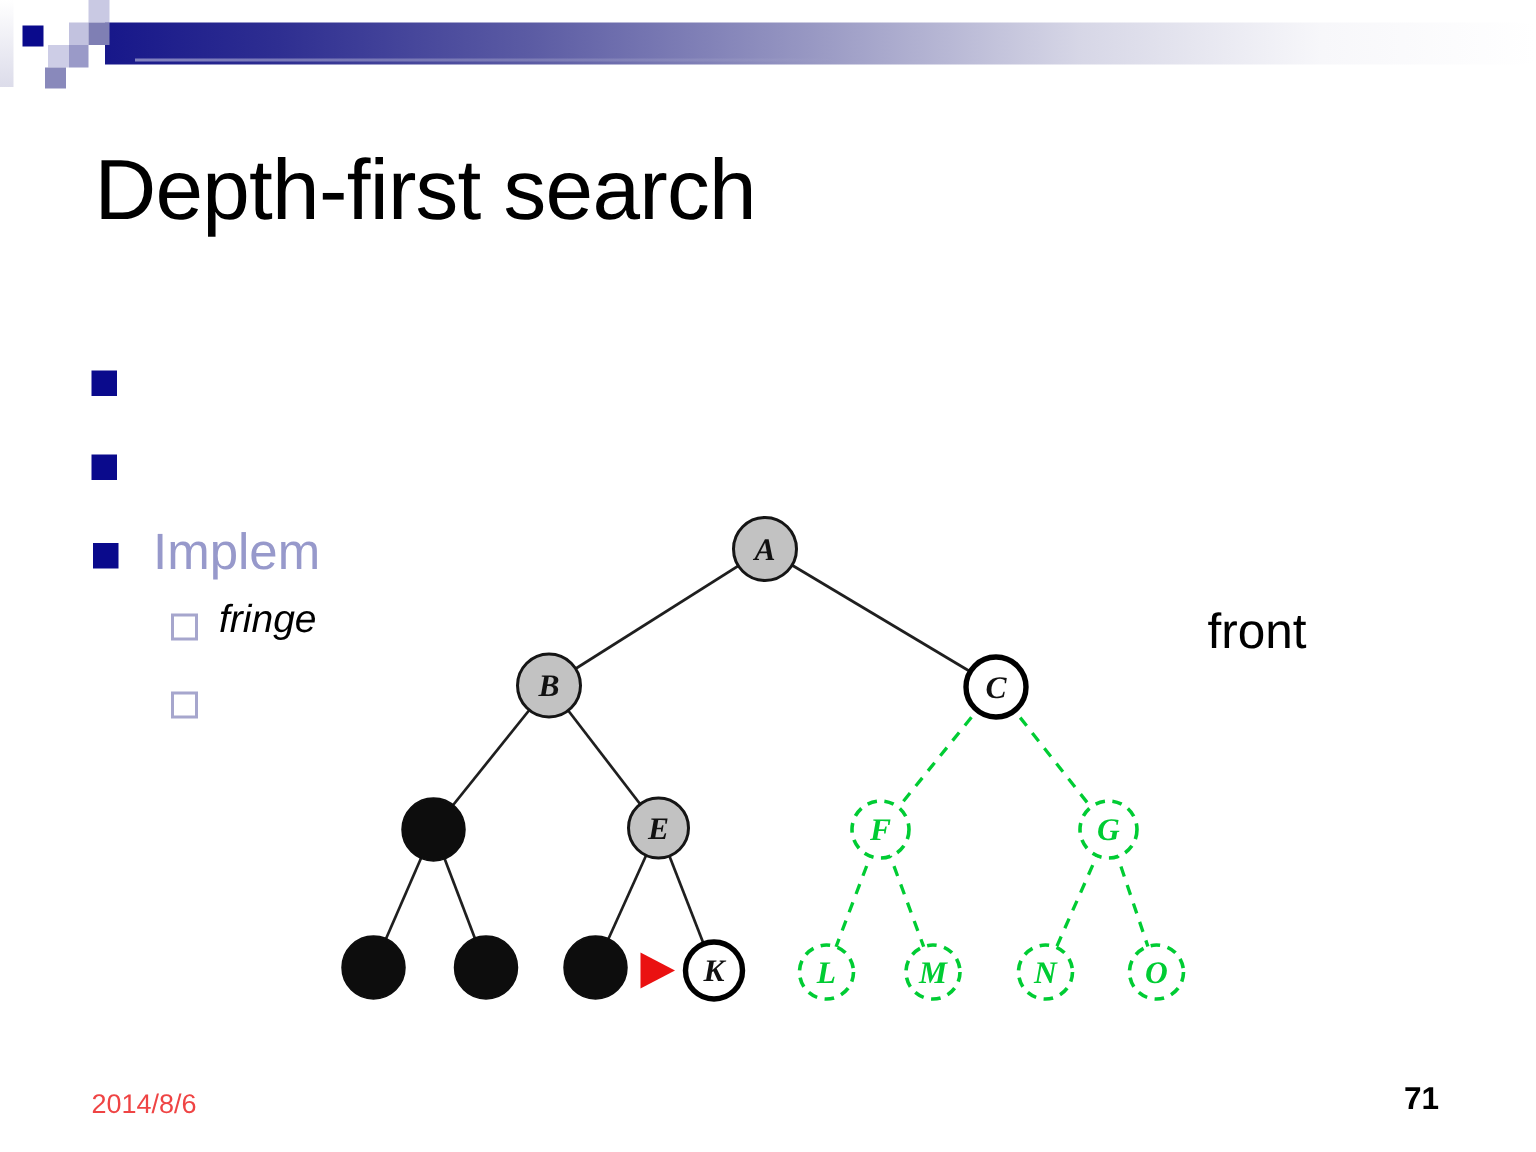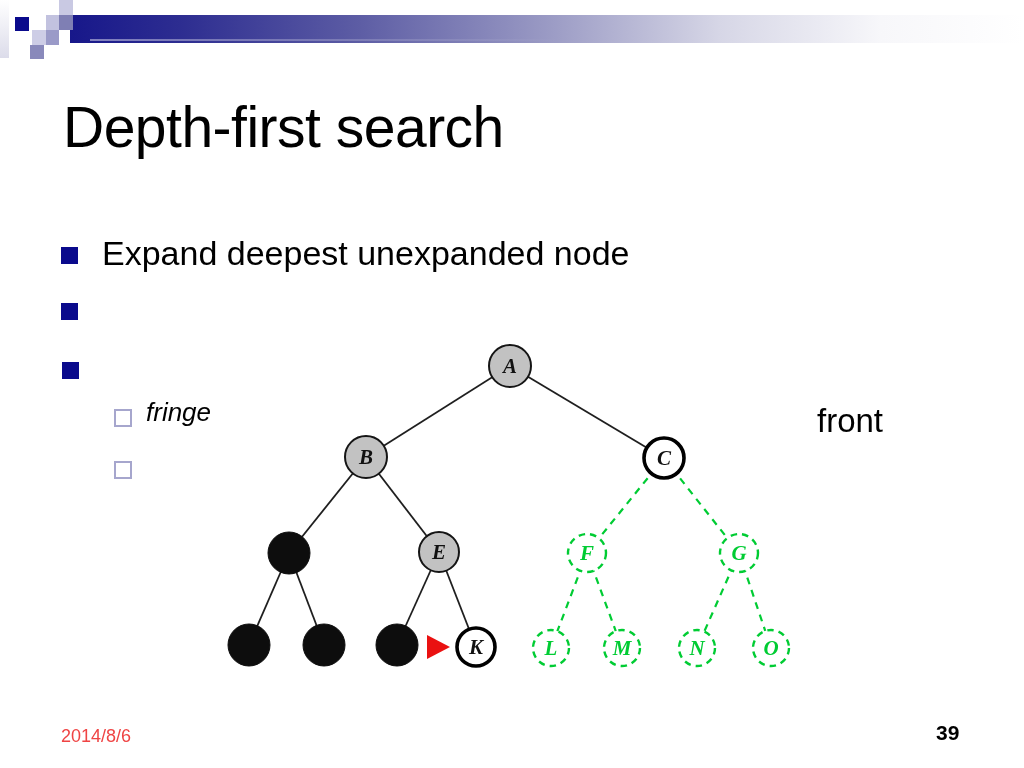--- a/index.html
+++ b/index.html
@@ -36,21 +36,21 @@
     letter-spacing:-0.5px;color:#000;white-space:nowrap;
   }
   .b-marker{position:absolute;width:17px;height:17px;background:var(--bullet-navy);}
   .m1{left:61px;top:247px}.m2{left:61px;top:303px}.m3{left:62px;top:362px}
   .sub-marker{position:absolute;width:14px;height:14px;border:2.5px solid var(--sub-marker);background:#fff;}
   .sm1{left:114px;top:409px}.sm2{left:114px;top:461px}
   .body-text{position:absolute;font-size:34px;line-height:1.15;white-space:nowrap;}
   .t1{left:102px;top:234px;color:#000;}
   .t3{left:102px;top:349px;color:var(--accent-lavender);}
   .tf{left:146px;top:398px;font-size:26px;font-style:italic;color:#000;}
-  .tfront{left:805px;top:402px;font-size:33px;color:#000;margin-left:12px;}
+  .tfront{left:805px;top:402px;font-size:33px;color:#000;}
   .footer-date{position:absolute;left:61px;top:726px;font-size:18px;color:#ef4444;}
   .footer-page{position:absolute;left:936px;top:721px;font-size:21px;font-weight:bold;color:#000;}
   
   .tree{position:absolute;left:214px;top:325px;width:600px;height:370px;}
   .edge-solid{stroke:var(--edge-color);stroke-width:1.8;}
   .edge-dashed{stroke:var(--green);stroke-width:2.2;stroke-dasharray:7 6;fill:none;}
   .node-visited{fill:var(--gray-fill);stroke:#151515;stroke-width:2;}
   .node-frontier{fill:#ffffff;stroke:#000000;stroke-width:3.6;}
   .node-explored{fill:var(--black-fill);stroke:var(--black-fill);stroke-width:1;}
   .node-unexplored{fill:#ffffff;stroke:var(--green);stroke-width:2.4;stroke-dasharray:6.5 5;}
@@ -71,25 +71,25 @@
   <div class="sq sq2"></div>
   <div class="sq sq3"></div>
   <div class="sq sq4"></div>
   <div class="sq sq5"></div>
   <div class="sq sq6"></div>
   <div class="sq sq7"></div>
 
   <div class="title">Depth-first search</div>
 
   <div class="b-marker m1"></div>
-  <div class="body-text t1">Expand deepest unexpanded node</div>
 
   <div class="b-marker m2"></div>
 
   <div class="b-marker m3"></div>
+  <div class="body-text t3">Implem</div>
 
   <div class="sub-marker sm1"></div>
   <div class="body-text tf">fringe</div>
   <div class="body-text tfront">front</div>
 
   <div class="sub-marker sm2"></div>
 
   <div class="tree">
     <svg id="tree-svg" width="600" height="370" viewBox="0 0 600 370">
         <line x1="296" y1="41" x2="152" y2="132" class="edge-solid"></line>
@@ -130,15 +130,15 @@
         <text x="408" y="330" class="lbl lbl-green">M</text>
         <circle cx="483" cy="323" r="18" class="node-unexplored"></circle>
         <text x="483" y="330" class="lbl lbl-green">N</text>
         <circle cx="557" cy="323" r="18" class="node-unexplored"></circle>
         <text x="557" y="330" class="lbl lbl-green">O</text>
         <polygon points="213,310 213,334 236,322" fill="#ea1111"></polygon>
       </svg>
   </div>
 
   <div class="footer-date">2014/8/6</div>
-  <div class="footer-page">39</div>
+  <div class="footer-page">71</div>
 
 </div>
 
 </body></html>

